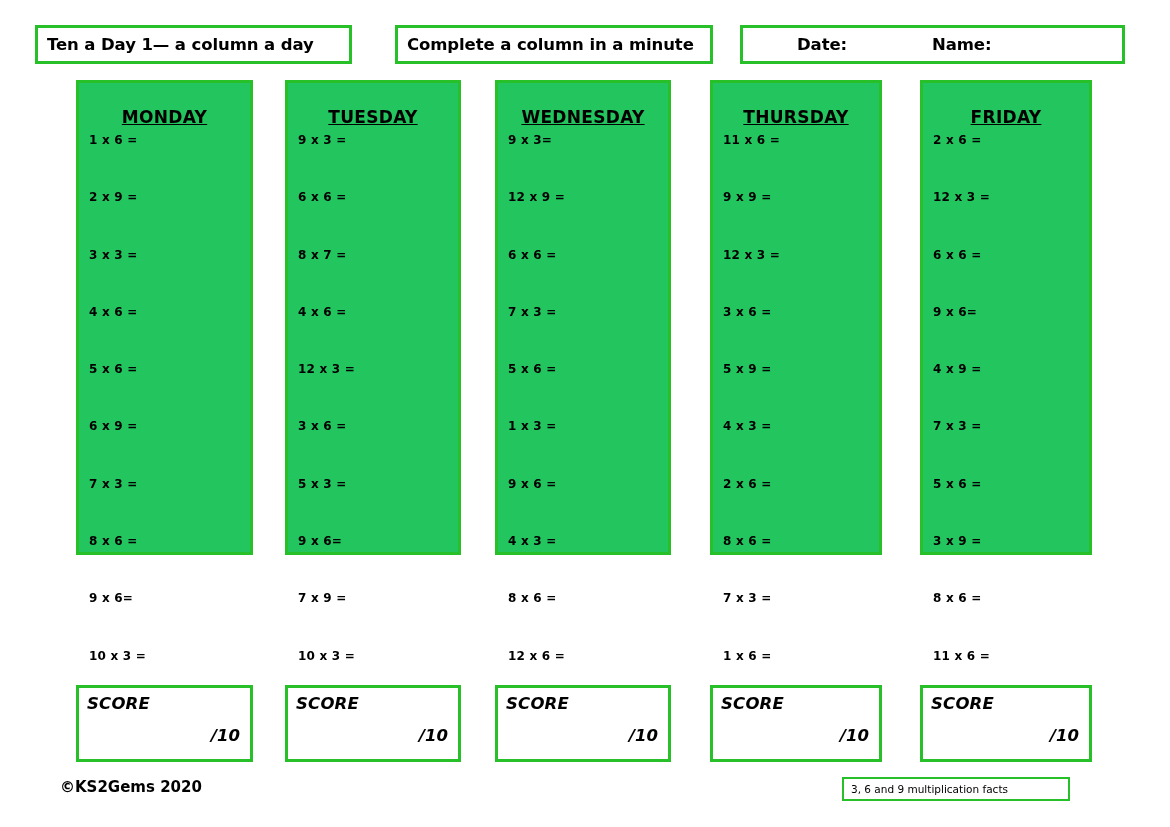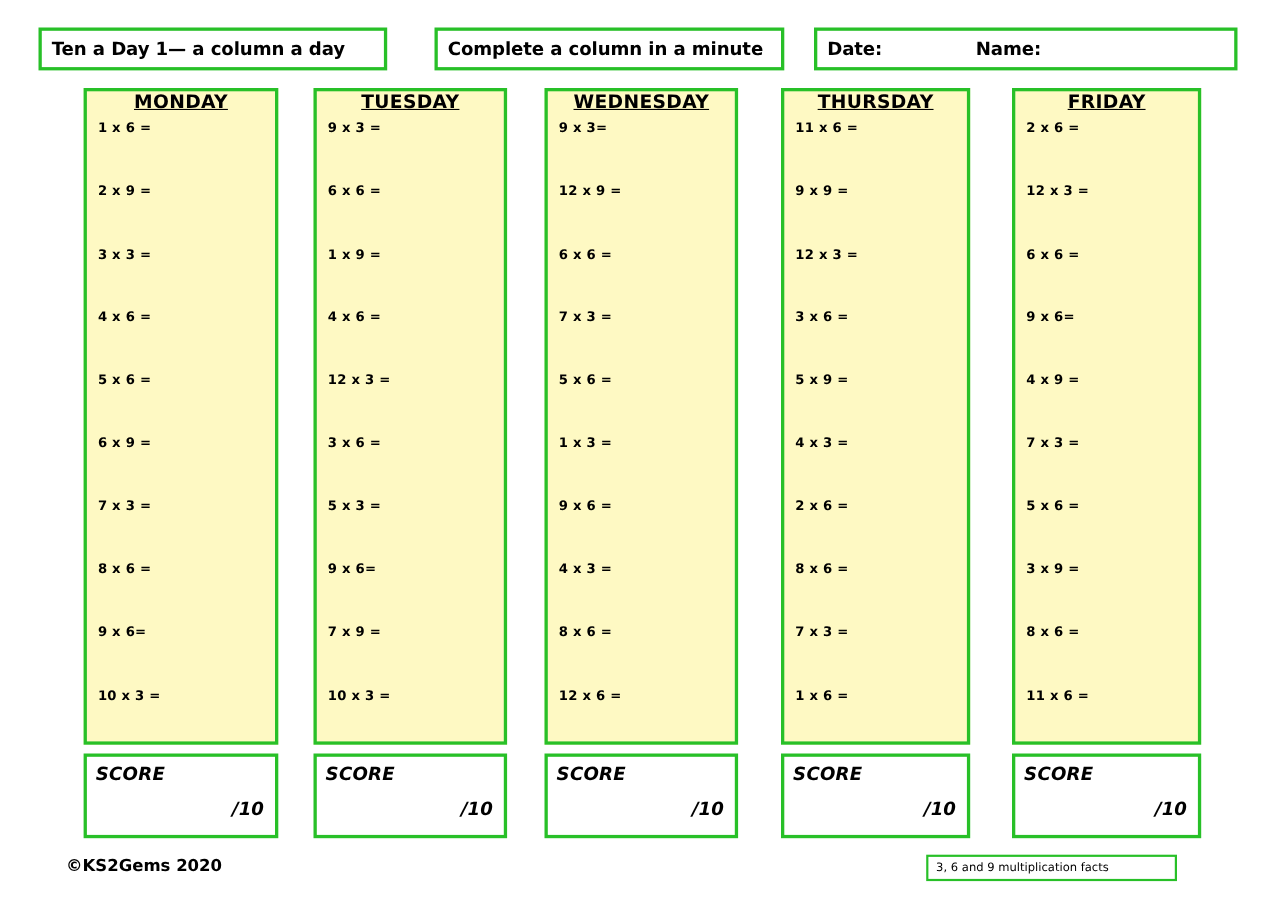--- a/index.html
+++ b/index.html
@@ -38,32 +38,32 @@
     font-weight: 600;
     letter-spacing: -0.1px;
     padding-left: 9px;
     white-space: nowrap;
   }
   .dn-row {
     display: flex;
     width: 100%;
     padding-left: 9px;
   }
-  .dn-date { width: 135px; }
+  .dn-date { width: 135px; margin-left: 45px; }
   .dn-name { }
 
   
   .col-box {
     position: absolute;
     box-sizing: border-box;
     border: 3px solid var(--green);
-    background: #fef9c3;
+    background: #22c55e;
     top: 80px;
-    height: 597px;
-    padding-top: 0;
+    height: 475px;
+    padding-top: 24px;
   }
   .col-title {
     text-align: center;
     font-size: 17px;
     font-weight: 700;
     text-decoration: underline;
     letter-spacing: 0.3px;
     margin-bottom: 7px;
   }
   .q-list {
@@ -166,21 +166,21 @@
           <li class="q-item">8 x 6 =</li>
           <li class="q-item">9 x 6=</li>
           <li class="q-item">10 x 3 =</li>
         </ul>
       </div>
       <div class="col-box" style="left: 285px; width: 176px;">
         <div class="col-title">TUESDAY</div>
         <ul class="q-list">
           <li class="q-item">9 x 3 =</li>
           <li class="q-item">6 x 6 =</li>
-          <li class="q-item">1 x 9 =</li>
+          <li class="q-item">8 x 7 =</li>
           <li class="q-item">4 x 6 =</li>
           <li class="q-item">12 x 3 =</li>
           <li class="q-item">3 x 6 =</li>
           <li class="q-item">5 x 3 =</li>
           <li class="q-item">9 x 6=</li>
           <li class="q-item">7 x 9 =</li>
           <li class="q-item">10 x 3 =</li>
         </ul>
       </div>
       <div class="col-box" style="left: 495px; width: 176px;">

